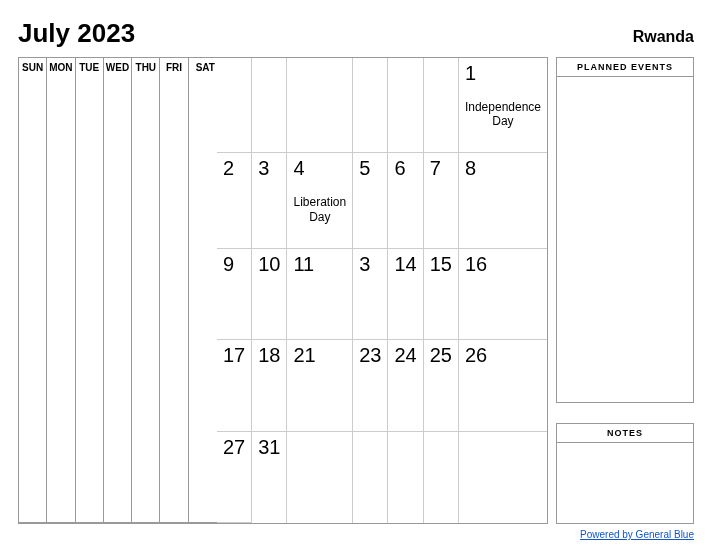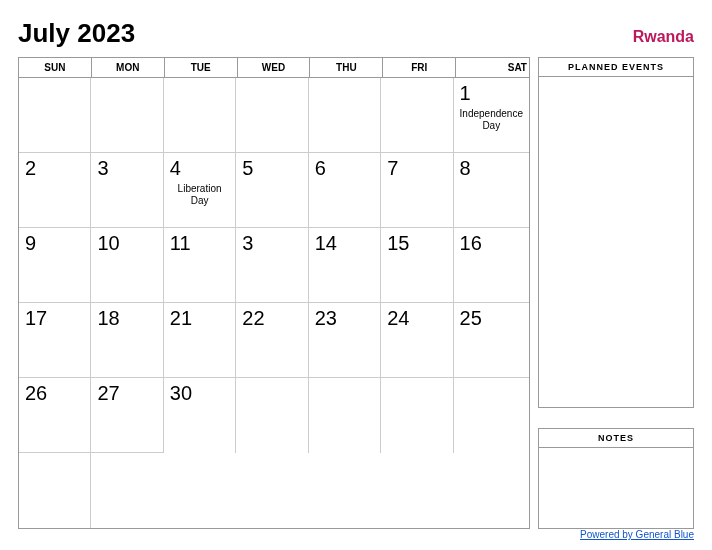--- a/index.html
+++ b/index.html
@@ -19,32 +19,32 @@
       margin-bottom: 8px;
     }
     .month-title {
       font-size: 26px;
       font-weight: bold;
       color: #000;
     }
     .country-title {
       font-size: 16px;
       font-weight: bold;
-      color: #be185d;
+      color: #000000;
     }
     .main-content {
       display: flex;
       flex: 1;
       gap: 8px;
     }
     .calendar-section {
       flex: 1;
       border: 1px solid #999;
       display: flex;
-      flex-direction: column;
+      flex-direction: row;
     }
     .day-headers {
       display: grid;
       grid-template-columns: repeat(7, 1fr);
       border-bottom: 1px solid #999;
     }
     .day-header {
       text-align: center;
       font-size: 10px;
       font-weight: bold;
@@ -69,28 +69,28 @@
     }
     .calendar-cell:nth-child(7n) { border-right: none; }
     .calendar-cell.last-row { border-bottom: none; }
     .cell-number {
       font-size: 20px;
       font-weight: normal;
       color: #000;
       line-height: 1.1;
     }
     .cell-event {
-      font-size: 10px;
+      font-size: 12px;
       color: #000;
       text-align: center;
-      margin-top: 4px;
+      margin-top: 16px;
       line-height: 1.2;
     }
     .sidebar {
-      width: 156px;
+      width: 138px;
       display: flex;
       flex-direction: column;
       gap: 12px;
     }
     .sidebar-box {
       border: 1px solid #999;
       display: flex;
       flex-direction: column;
     }
     .sidebar-box-header {
@@ -111,20 +111,21 @@
       margin-bottom: 8px;
     }
     .notes-box {
       flex: 0 0 auto;
     }
     .notes-content {
       height: 110px;
     }
     .footer {
       text-align: right;
+      margin-top: 5px;
       font-size: 10px;
     }
     .footer a {
       color: #1155cc;
       text-decoration: underline;
     }
   </style>
 </head>
 <body>
 
@@ -202,39 +203,36 @@
         <div class="calendar-cell">
           <span class="cell-number">17</span>
         </div>
         <div class="calendar-cell">
           <span class="cell-number">18</span>
         </div>
         <div class="calendar-cell">
           <span class="cell-number">21</span>
         </div>
         <div class="calendar-cell">
-          <span class="cell-number">22</span>
-        </div>
-        <div class="calendar-cell">
           <span class="cell-number">23</span>
         </div>
         <div class="calendar-cell">
           <span class="cell-number">24</span>
         </div>
         <div class="calendar-cell">
           <span class="cell-number">25</span>
         </div>
         <div class="calendar-cell">
           <span class="cell-number">26</span>
         </div>
         <div class="calendar-cell">
           <span class="cell-number">27</span>
         </div>
         <div class="calendar-cell last-row">
-          <span class="cell-number">30</span>
+          <span class="cell-number">31</span>
         </div>
         <div class="calendar-cell last-row"></div>
         <div class="calendar-cell last-row"></div>
         <div class="calendar-cell last-row"></div>
         <div class="calendar-cell last-row"></div>
         <div class="calendar-cell last-row"></div>
       </div>
   </div>
 
   <div class="sidebar">

